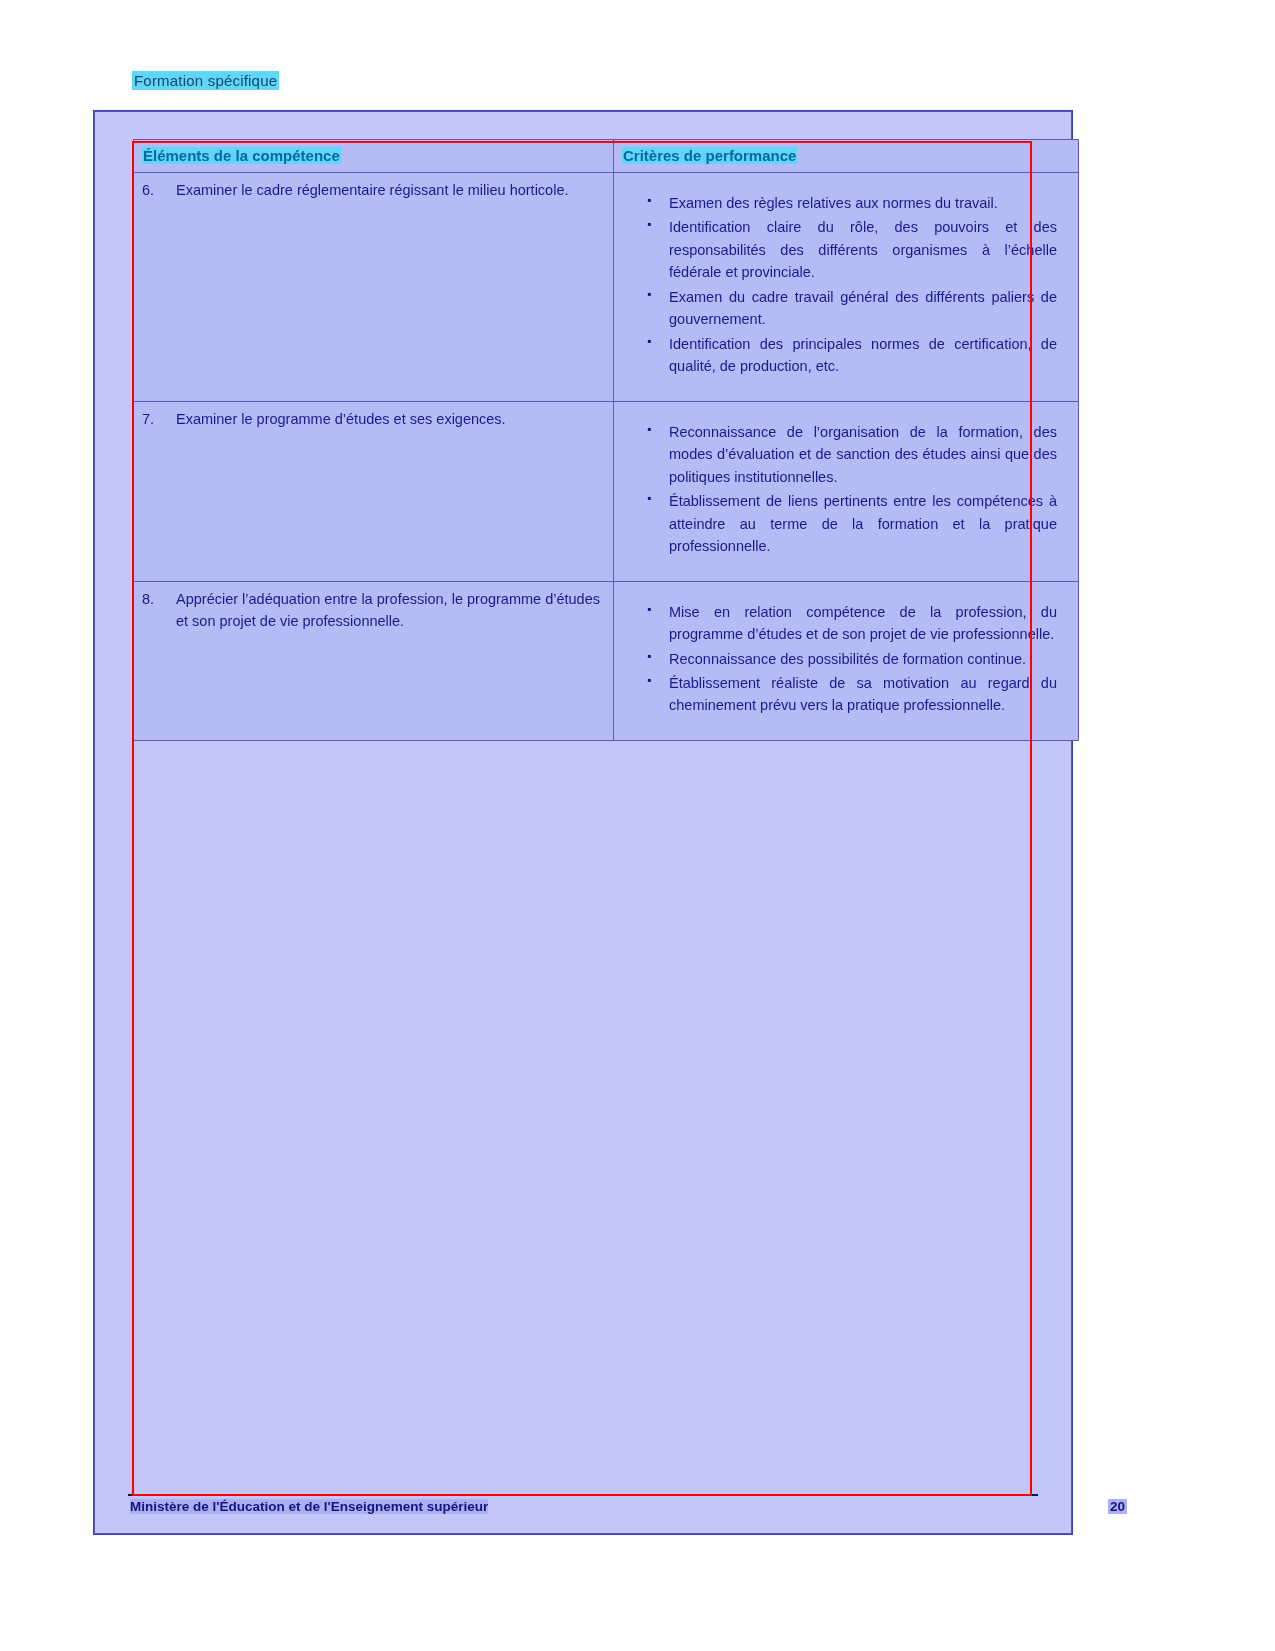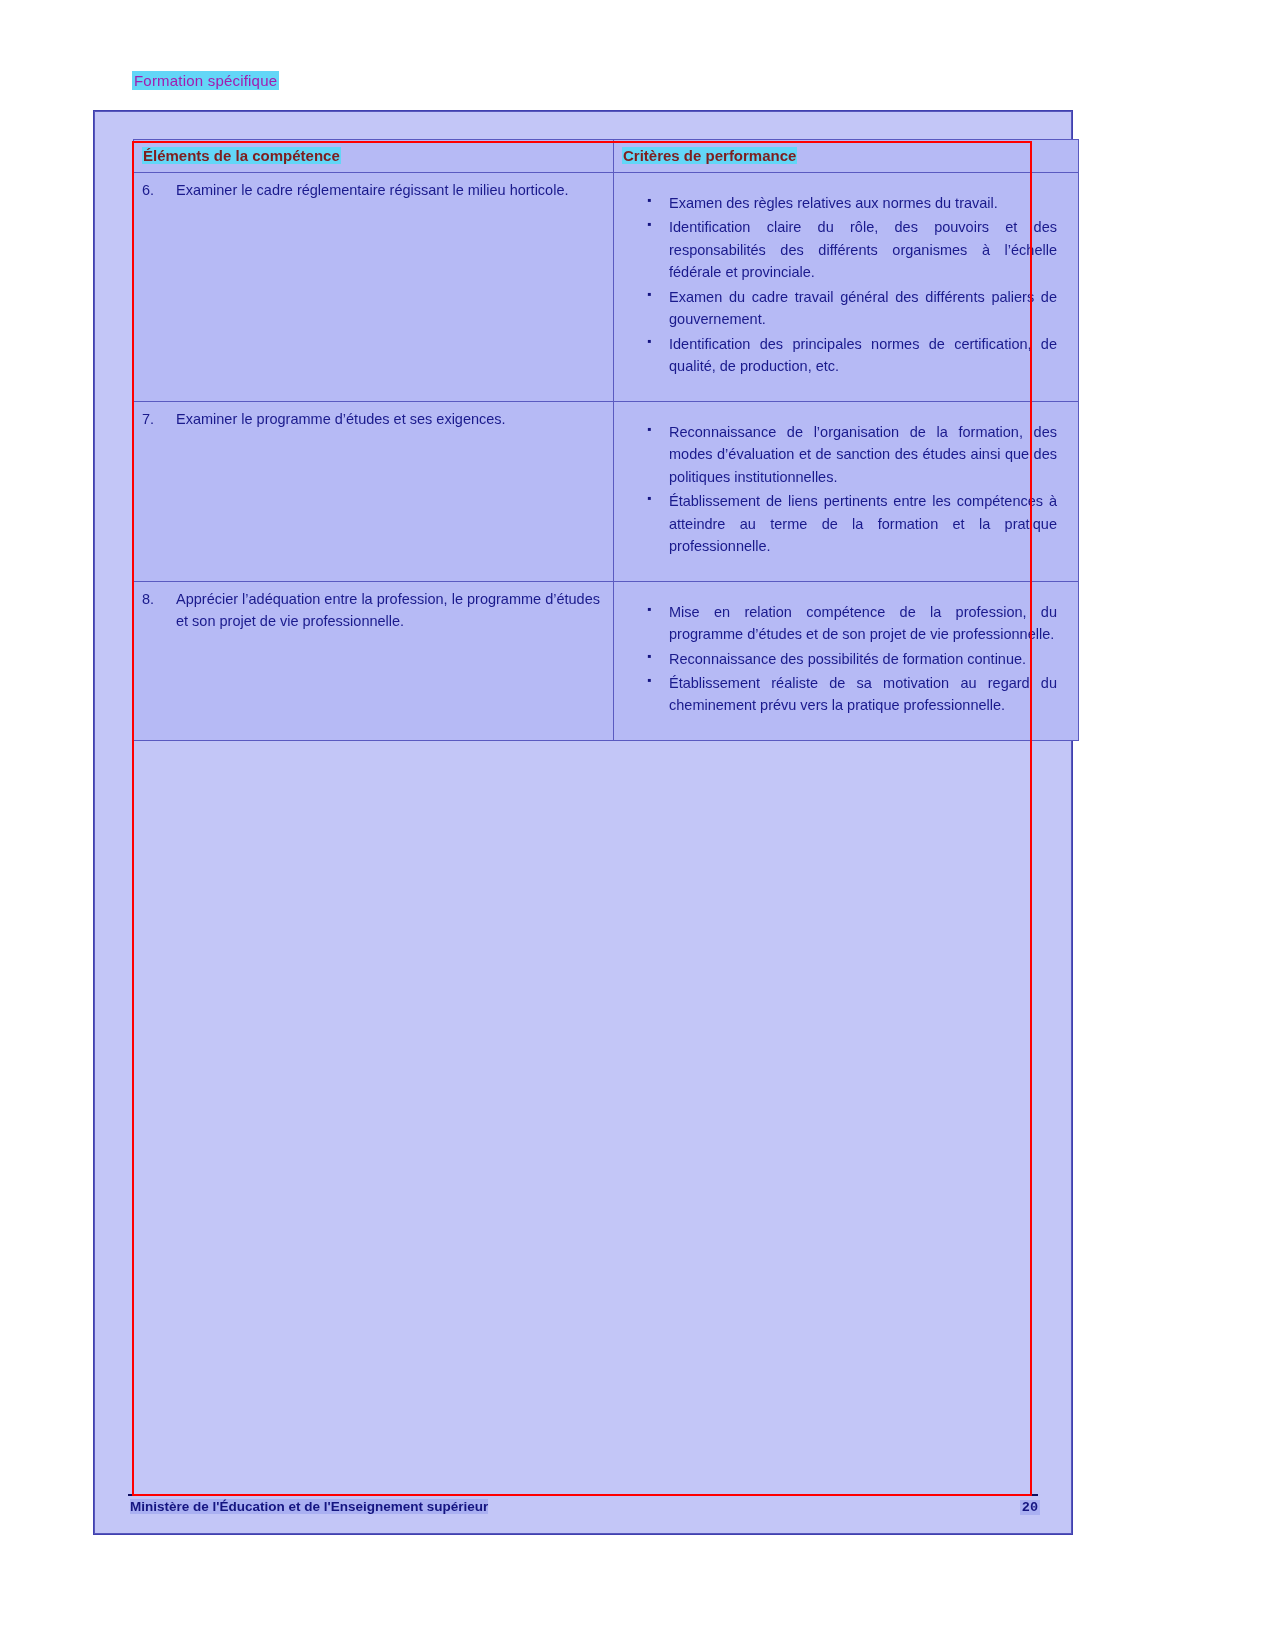--- a/index.html
+++ b/index.html
@@ -39,21 +39,21 @@
     pointer-events: none;
     z-index: 20;
   }
 
   
   .header-label {
     position: absolute;
     left: 132px;
     top: 71px;
     background: #63d6f7;
-    color: #a21caf;
+    color: #0c4a6e;
     font-size: 15px;
     padding: 1px 2px;
     letter-spacing: 0.2px;
   }
 
   
   .tbl {
     position: absolute;
     left: 133px;
     top: 139px;
@@ -69,21 +69,21 @@
   }
   .col-left { width: 480px; }
   .col-right { width: 465px; }
 
   .tbl th {
     font-size: 15px;
     font-weight: bold;
     text-align: left;
     padding-top: 7px;
     padding-bottom: 8px;
-    color: #7f1d1d;
+    color: #0369a1;
     margin-left: 24px;
   }
   .hl {
     background: #63d6f7;
     padding: 0 1px;
   }
 
   
   .numitem {
     display: flex;
@@ -127,30 +127,30 @@
     left: 128px;
     top: 1494px;
     width: 910px;
     height: 2px;
     background: #101060;
   }
   .footer {
     position: absolute;
     left: 130px;
     top: 1499px;
-    width: 910px;
+    width: 997px;
     display: flex;
     justify-content: space-between;
     align-items: baseline;
     font-size: 13.5px;
     font-weight: bold;
     color: #141480;
   }
   .footer .left { background: #aab0f2; }
-  .footer .right { background: #aab0f2; padding: 0 2px; font-family: Liberation Mono, monospace; }
+  .footer .right { background: #aab0f2; padding: 0 2px; }
 
   
   .inner-frame {
     position: absolute;
     left: 0;
     top: 0;
     right: 0;
     bottom: 0;
     border: 1px solid #5757bb;
     box-sizing: border-box;

